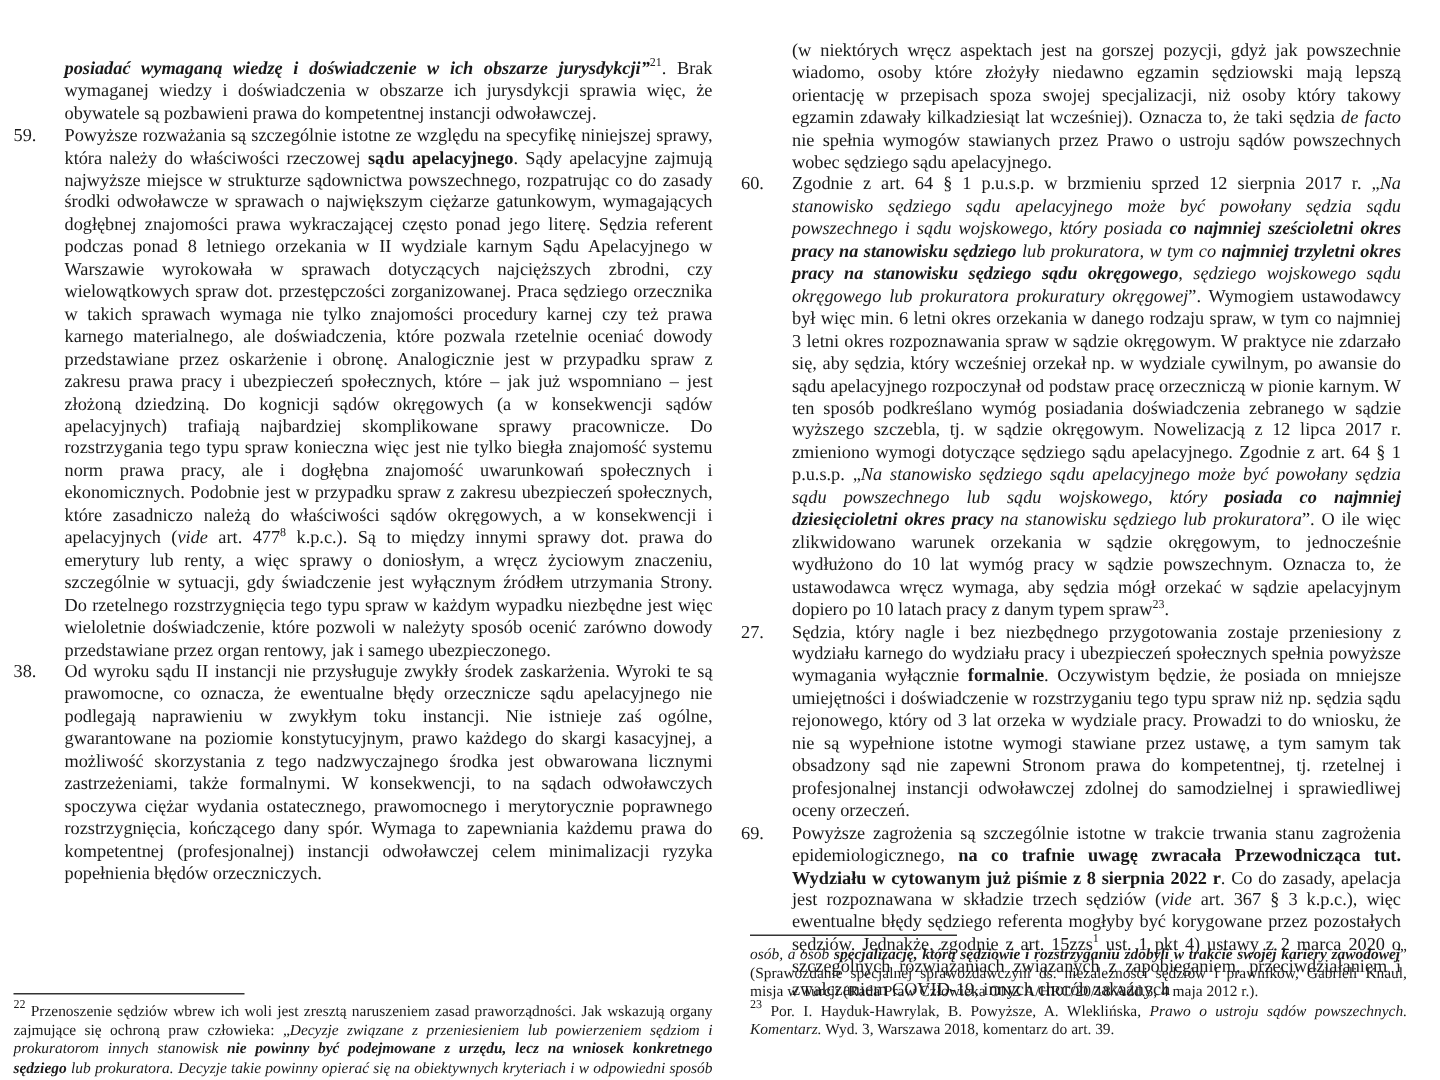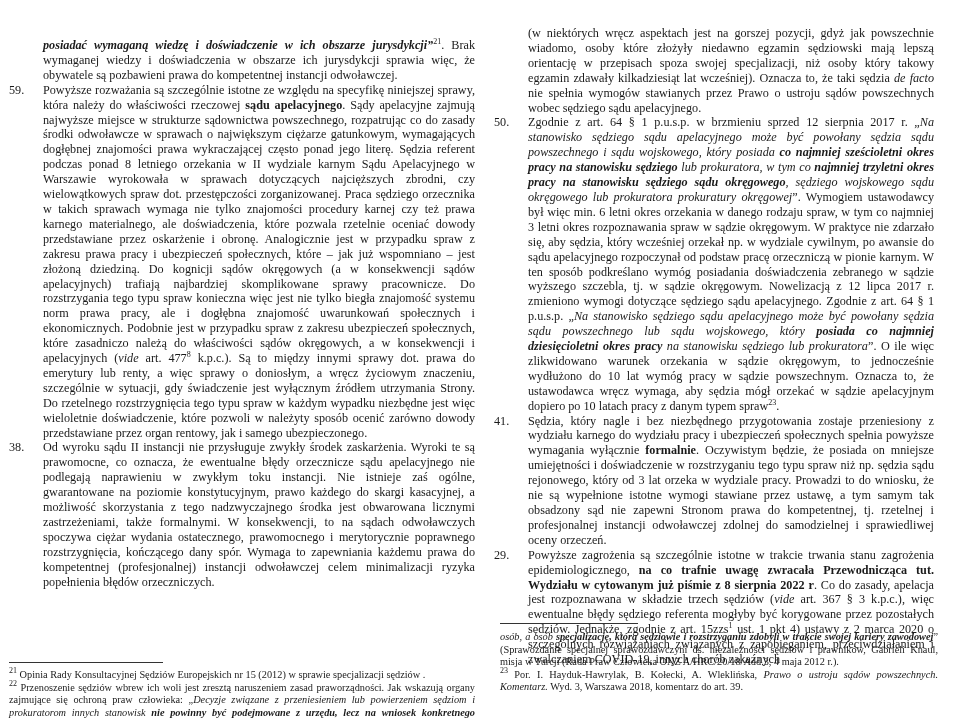--- a/index.html
+++ b/index.html
@@ -38,36 +38,35 @@
     <div class="para"><b><i>posiadać wymaganą wiedzę i doświadczenie w ich obszarze jurysdykcji</i></b><b><i>”</i></b><sup>21</sup><span>. Brak wymaganej wiedzy i doświadczenia w obszarze ich jurysdykcji sprawia więc, że obywatele są pozbawieni prawa do kompetentnej instancji odwoławczej.</span></div>
     <div class="para numbered">
       <span class="pnum">59.</span>
     <span>Powyższe rozważania są szczególnie istotne ze względu na specyfikę niniejszej sprawy, która należy do właściwości rzeczowej </span><b>sądu apelacyjnego</b><span>. Sądy apelacyjne zajmują najwyższe miejsce w strukturze sądownictwa powszechnego, rozpatrując co do zasady środki odwoławcze w sprawach o największym ciężarze gatunkowym, wymagających dogłębnej znajomości prawa wykraczającej często ponad jego literę. Sędzia referent podczas ponad 8 letniego orzekania w II wydziale karnym Sądu Apelacyjnego w Warszawie wyrokowała w sprawach dotyczących najcięższych zbrodni, czy wielowątkowych spraw dot. przestępczości zorganizowanej. Praca sędziego orzecznika w takich sprawach wymaga nie tylko znajomości procedury karnej czy też prawa karnego materialnego, ale doświadczenia, które pozwala rzetelnie oceniać dowody przedstawiane przez oskarżenie i obronę. Analogicznie jest w przypadku spraw z zakresu prawa pracy i ubezpieczeń społecznych, które – jak już wspomniano – jest złożoną dziedziną. Do kognicji sądów okręgowych (a w konsekwencji sądów apelacyjnych) trafiają najbardziej skomplikowane sprawy pracownicze. Do rozstrzygania tego typu spraw konieczna więc jest nie tylko biegła znajomość systemu norm prawa pracy, ale i dogłębna znajomość uwarunkowań społecznych i ekonomicznych. Podobnie jest w przypadku spraw z zakresu ubezpieczeń społecznych, które zasadniczo należą do właściwości sądów okręgowych, a w konsekwencji i apelacyjnych (</span><i>vide</i><span> art. 477</span><sup>8</sup><span> k.p.c.). Są to między innymi sprawy dot. prawa do emerytury lub renty, a więc sprawy o doniosłym, a wręcz życiowym znaczeniu, szczególnie w sytuacji, gdy świadczenie jest wyłącznym źródłem utrzymania Strony. Do rzetelnego rozstrzygnięcia tego typu spraw w każdym wypadku niezbędne jest więc wieloletnie doświadczenie, które pozwoli w należyty sposób ocenić zarówno dowody przedstawiane przez organ rentowy, jak i samego ubezpieczonego.</span></div>
     <div class="para numbered">
       <span class="pnum">38.</span>
     <span>Od wyroku sądu II instancji nie przysługuje zwykły środek zaskarżenia. Wyroki te są prawomocne, co oznacza, że ewentualne błędy orzecznicze sądu apelacyjnego nie podlegają naprawieniu w zwykłym toku instancji. Nie istnieje zaś ogólne, gwarantowane na poziomie konstytucyjnym, prawo każdego do skargi kasacyjnej, a możliwość skorzystania z tego nadzwyczajnego środka jest obwarowana licznymi zastrzeżeniami, także formalnymi. W konsekwencji, to na sądach odwoławczych spoczywa ciężar wydania ostatecznego, prawomocnego i merytorycznie poprawnego rozstrzygnięcia, kończącego dany spór. Wymaga to zapewniania każdemu prawa do kompetentnej (profesjonalnej) instancji odwoławczej celem minimalizacji ryzyka popełnienia błędów orzeczniczych.</span></div>
   </div>
   <div class="rule"></div>
   <div class="footnotes">
-    <div class="fn"><sup>21</sup><span> Opinia Rady Konsultacyjnej Sędziów Europejskich nr 15 (2012) w sprawie specjalizacji sędziów .</span></div>
     <div class="fn"><sup>22</sup><span> Przenoszenie sędziów wbrew ich woli jest zresztą naruszeniem zasad praworządności. Jak wskazują organy zajmujące się ochroną praw człowieka: „</span><i>Decyzje związane z przeniesieniem lub powierzeniem sędziom i prokuratorom innych stanowisk </i><b><i>nie powinny być podejmowane z urzędu, lecz na wniosek konkretnego sędziego</i></b><i> lub prokuratora. Decyzje takie powinny opierać się na obiektywnych kryteriach i w odpowiedni sposób uwzględniać sytuację rodzinną, osobiste życzenia i aspiracje zainteresowanych</i></div>
   </div>
 </div>
 
 <div class="page" id="page-right">
   <div class="body-text">
     <div class="para"><span>(w niektórych wręcz aspektach jest na gorszej pozycji, gdyż jak powszechnie wiadomo, osoby które złożyły niedawno egzamin sędziowski mają lepszą orientację w przepisach spoza swojej specjalizacji, niż osoby który takowy egzamin zdawały kilkadziesiąt lat wcześniej). Oznacza to, że taki sędzia </span><i>de facto</i><span> nie spełnia wymogów stawianych przez Prawo o ustroju sądów powszechnych wobec sędziego sądu apelacyjnego.</span></div>
     <div class="para numbered">
-      <span class="pnum">50.</span>
+      <span class="pnum">60.</span>
     <span>Zgodnie z art. 64 § 1 p.u.s.p. w brzmieniu sprzed 12 sierpnia 2017 r. „</span><i>Na stanowisko sędziego sądu apelacyjnego może być powołany sędzia sądu powszechnego i sądu wojskowego, który posiada </i><b><i>co najmniej sześcioletni okres pracy na stanowisku sędziego</i></b><i> lub prokuratora, w tym co </i><b><i>najmniej trzyletni okres pracy na stanowisku sędziego sądu okręgowego</i></b><i>, sędziego wojskowego sądu okręgowego lub prokuratora prokuratury okręgowej</i><span>”. Wymogiem ustawodawcy był więc min. 6 letni okres orzekania w danego rodzaju spraw, w tym co najmniej 3 letni okres rozpoznawania spraw w sądzie okręgowym. W praktyce nie zdarzało się, aby sędzia, który wcześniej orzekał np. w wydziale cywilnym, po awansie do sądu apelacyjnego rozpoczynał od podstaw pracę orzeczniczą w pionie karnym. W ten sposób podkreślano wymóg posiadania doświadczenia zebranego w sądzie wyższego szczebla, tj. w sądzie okręgowym. Nowelizacją z 12 lipca 2017 r. zmieniono wymogi dotyczące sędziego sądu apelacyjnego. Zgodnie z art. 64 § 1 p.u.s.p. „</span><i>Na stanowisko sędziego sądu apelacyjnego może być powołany sędzia sądu powszechnego lub sądu wojskowego, który </i><b><i>posiada co najmniej dziesięcioletni okres pracy</i></b><i> na stanowisku sędziego lub prokuratora</i><span>”. O ile więc zlikwidowano warunek orzekania w sądzie okręgowym, to jednocześnie wydłużono do 10 lat wymóg pracy w sądzie powszechnym. Oznacza to, że ustawodawca wręcz wymaga, aby sędzia mógł orzekać w sądzie apelacyjnym dopiero po 10 latach pracy z danym typem spraw</span><sup>23</sup><span>.</span></div>
     <div class="para numbered">
-      <span class="pnum">41.</span>
+      <span class="pnum">27.</span>
     <span>Sędzia, który nagle i bez niezbędnego przygotowania zostaje przeniesiony z wydziału karnego do wydziału pracy i ubezpieczeń społecznych spełnia powyższe wymagania wyłącznie </span><b>formalnie</b><span>. Oczywistym będzie, że posiada on mniejsze umiejętności i doświadczenie w rozstrzyganiu tego typu spraw niż np. sędzia sądu rejonowego, który od 3 lat orzeka w wydziale pracy. Prowadzi to do wniosku, że nie są wypełnione istotne wymogi stawiane przez ustawę, a tym samym tak obsadzony sąd nie zapewni Stronom prawa do kompetentnej, tj. rzetelnej i profesjonalnej instancji odwoławczej zdolnej do samodzielnej i sprawiedliwej oceny orzeczeń.</span></div>
     <div class="para numbered">
-      <span class="pnum">29.</span>
+      <span class="pnum">69.</span>
     <span>Powyższe zagrożenia są szczególnie istotne w trakcie trwania stanu zagrożenia epidemiologicznego, </span><b>na co trafnie uwagę zwracała Przewodnicząca tut. Wydziału w cytowanym już piśmie z 8 sierpnia 2022 r</b><span>. Co do zasady, apelacja jest rozpoznawana w składzie trzech sędziów (</span><i>vide</i><span> art. 367 § 3 k.p.c.), więc ewentualne błędy sędziego referenta mogłyby być korygowane przez pozostałych sędziów. Jednakże, zgodnie z art. 15zzs</span><sup>1</sup><span> ust. 1 pkt 4) ustawy z 2 marca 2020 o szczególnych rozwiązaniach związanych z zapobieganiem, przeciwdziałaniem i zwalczaniem COVID-19, innych chorób zakaźnych</span></div>
   </div>
   <div class="rule"></div>
   <div class="footnotes">
     <div class="fn"><i>osób, a osób </i><b><i>specjalizację, którą sędziowie i rozstrzyganiu zdobyli w trakcie swojej kariery zawodowej</i></b><span>”</span><span> (Sprawozdanie specjalnej sprawozdawczyni ds. niezależności sędziów i prawników, Gabrieli Knaul, misja w Turcji (Rada Praw Człowieka ONZ A/HRC/20/18/Add.3, 4 maja 2012 r.).</span></div>
-    <div class="fn"><sup>23</sup><span> Por. I. Hayduk-Hawrylak, B. Kołecki, A. Wleklińska, </span><i>Prawo o ustroju sądów powszechnych. Komentarz.</i><span> Wyd. 3, Warszawa 2018, komentarz do art. 39.</span></div>
+    <div class="fn"><sup>23</sup><span> Por. I. Hayduk-Hawrylak, B. Powyższe, A. Wleklińska, </span><i>Prawo o ustroju sądów powszechnych. Komentarz.</i><span> Wyd. 3, Warszawa 2018, komentarz do art. 39.</span></div>
   </div>
 </div>
 
 </body></html>

